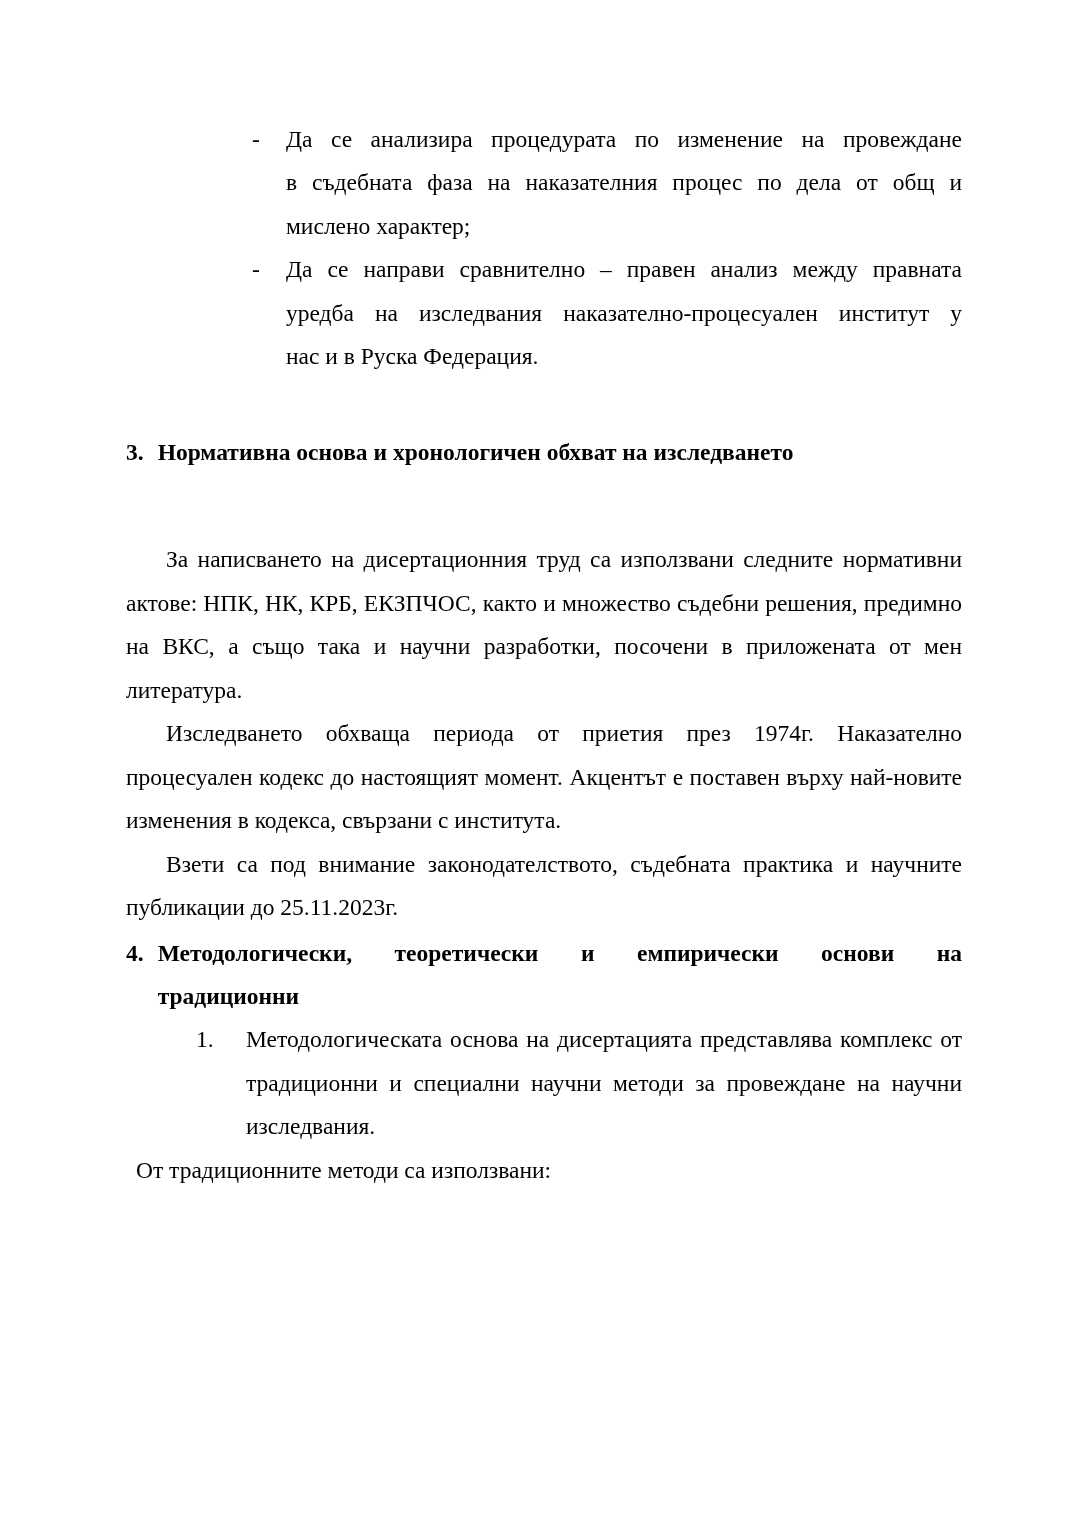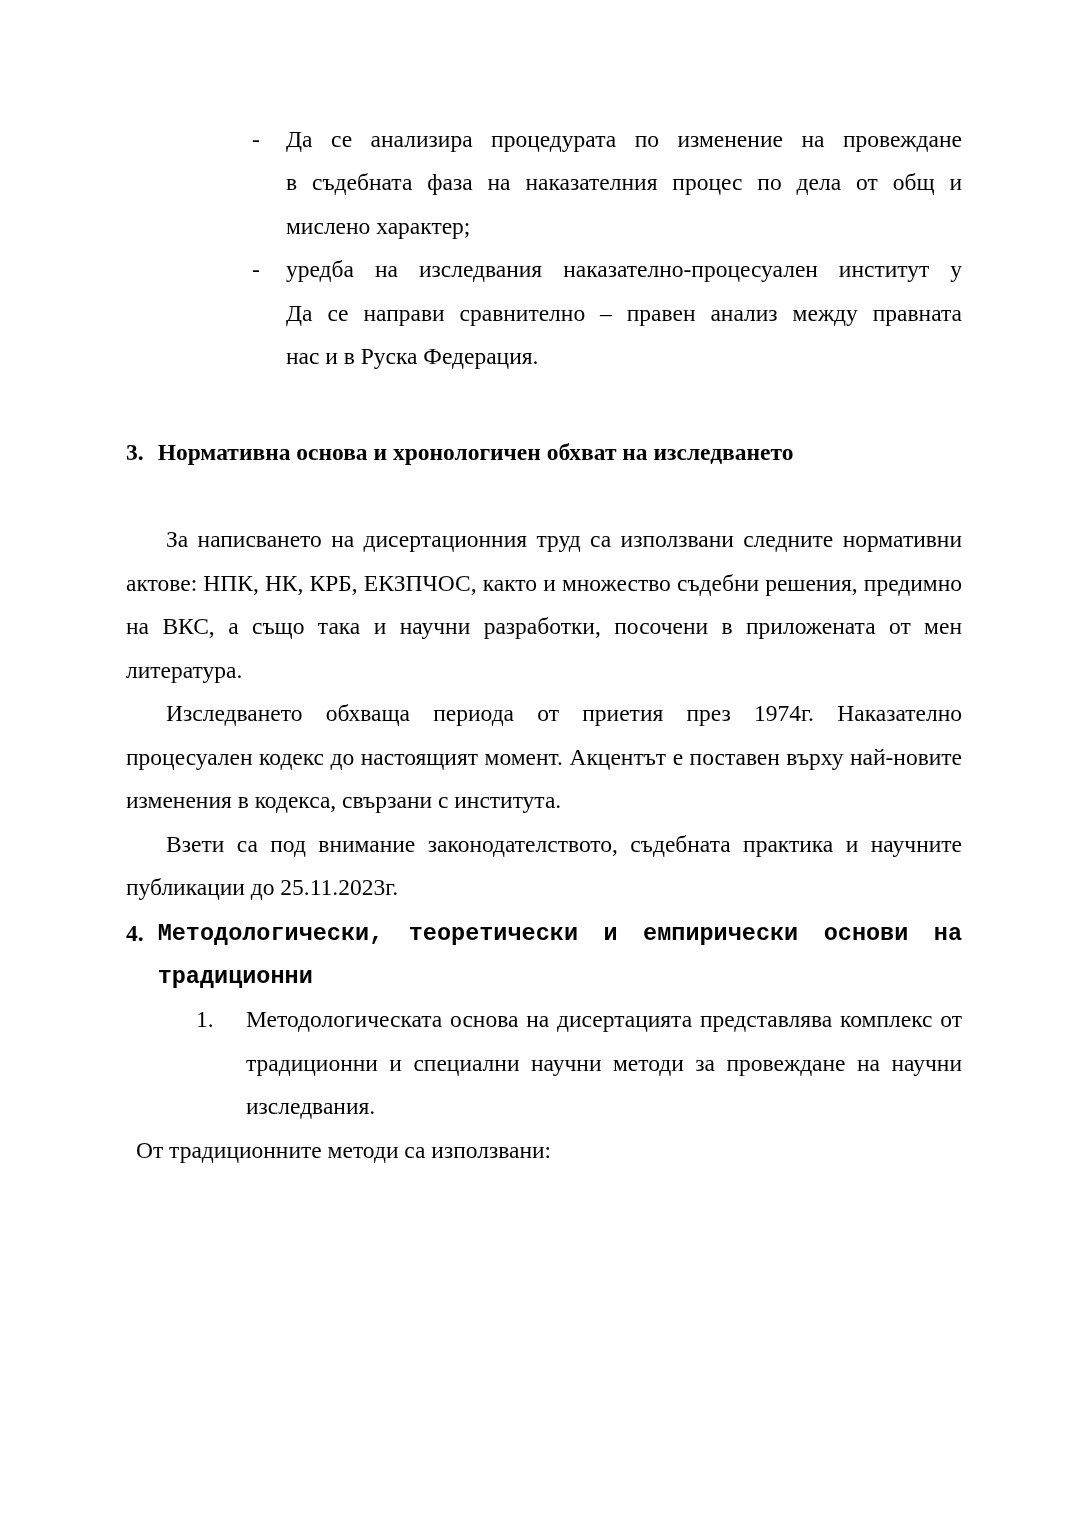--- a/index.html
+++ b/index.html
@@ -55,39 +55,38 @@
   }
   .heading-3 {
     margin-top: 52px;
   }
   .heading-4 {
     margin-top: 2px;
   }
   .heading-4 .htext {
     text-align: justify;
     text-justify: inter-word;
-    font-family: Liberation Mono, monospace;
   }
   .heading-4 .htext span.l1 {
     display: block;
     text-align: justify;
     text-align-last: justify;
   }
 
   
   .para {
     margin: 0;
     text-align: justify;
     text-justify: inter-word;
   }
   .para.indent {
     text-indent: 40px;
   }
   .para.spaced-top {
-    margin-top: 44px;
+    margin-top: 64px;
   }
   .justify-all {
     text-align: justify;
     text-align-last: justify;
   }
 
   
   .num-list {
     margin: 0 0 0 70px;
     padding: 0;
@@ -119,22 +118,22 @@
 
   <ul class="dash-list">
     <li class="dash-item">
       <span class="dash-marker">-</span>
       <span class="justify-all" style="display:block">Да се анализира процедурата по изменение на провеждане</span>
       <span class="justify-all" style="display:block">в съдебната фаза на наказателния процес по дела от общ и</span>
       <span style="display:block">мислено характер;</span>
     </li>
     <li class="dash-item">
       <span class="dash-marker">-</span>
+      <span class="justify-all" style="display:block">Да се направи сравнително – правен анализ между правната</span>
       <span class="justify-all" style="display:block">уредба на изследвания наказателно-процесуален институт у</span>
-      <span class="justify-all" style="display:block">Да се направи сравнително – правен анализ между правната</span>
       <span style="display:block">нас и в Руска Федерация.</span>
     </li>
   </ul>
 
   <div class="section-heading heading-3">
     <span class="num">3.</span>
     <span class="htext">Нормативна основа и хронологичен обхват на изследването</span>
   </div>
 
   <p class="para indent spaced-top">За написването на    дисертационния труд са използвани следните нормативни актове: НПК, НК, КРБ, ЕКЗПЧОС, както и множество съдебни решения, предимно на ВКС, а също така и научни разработки, посочени в приложената от мен литература.</p>

